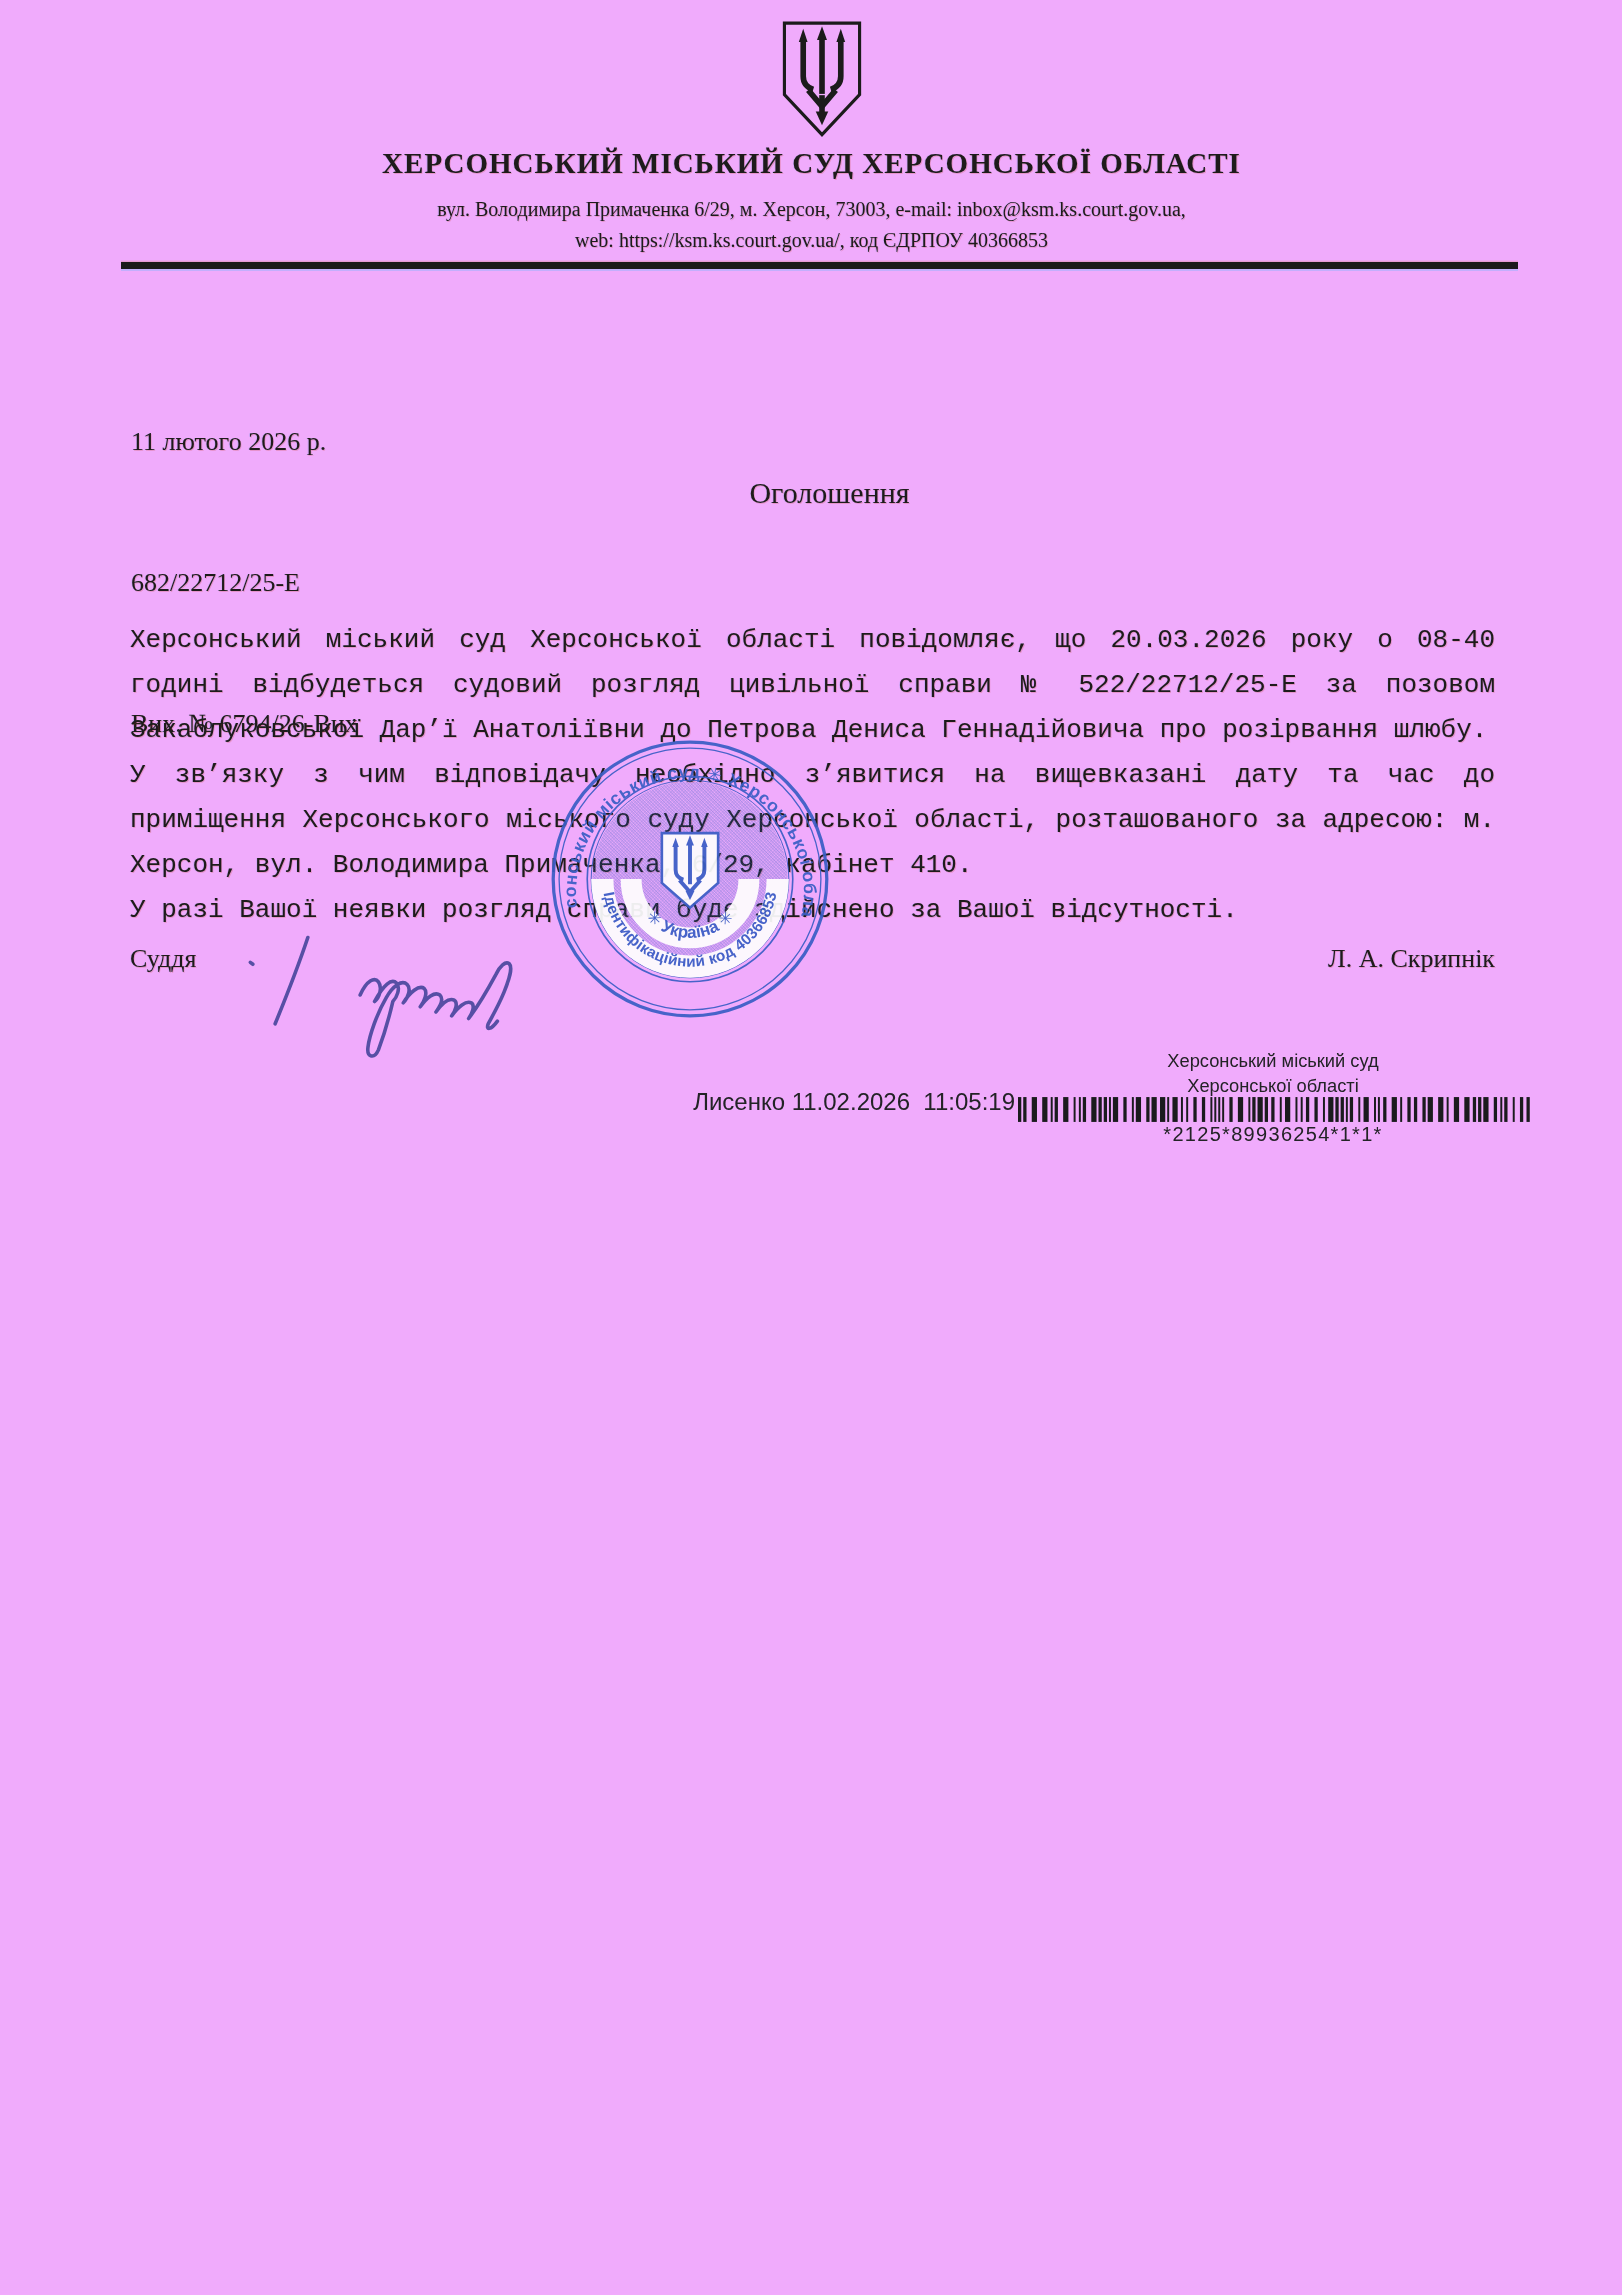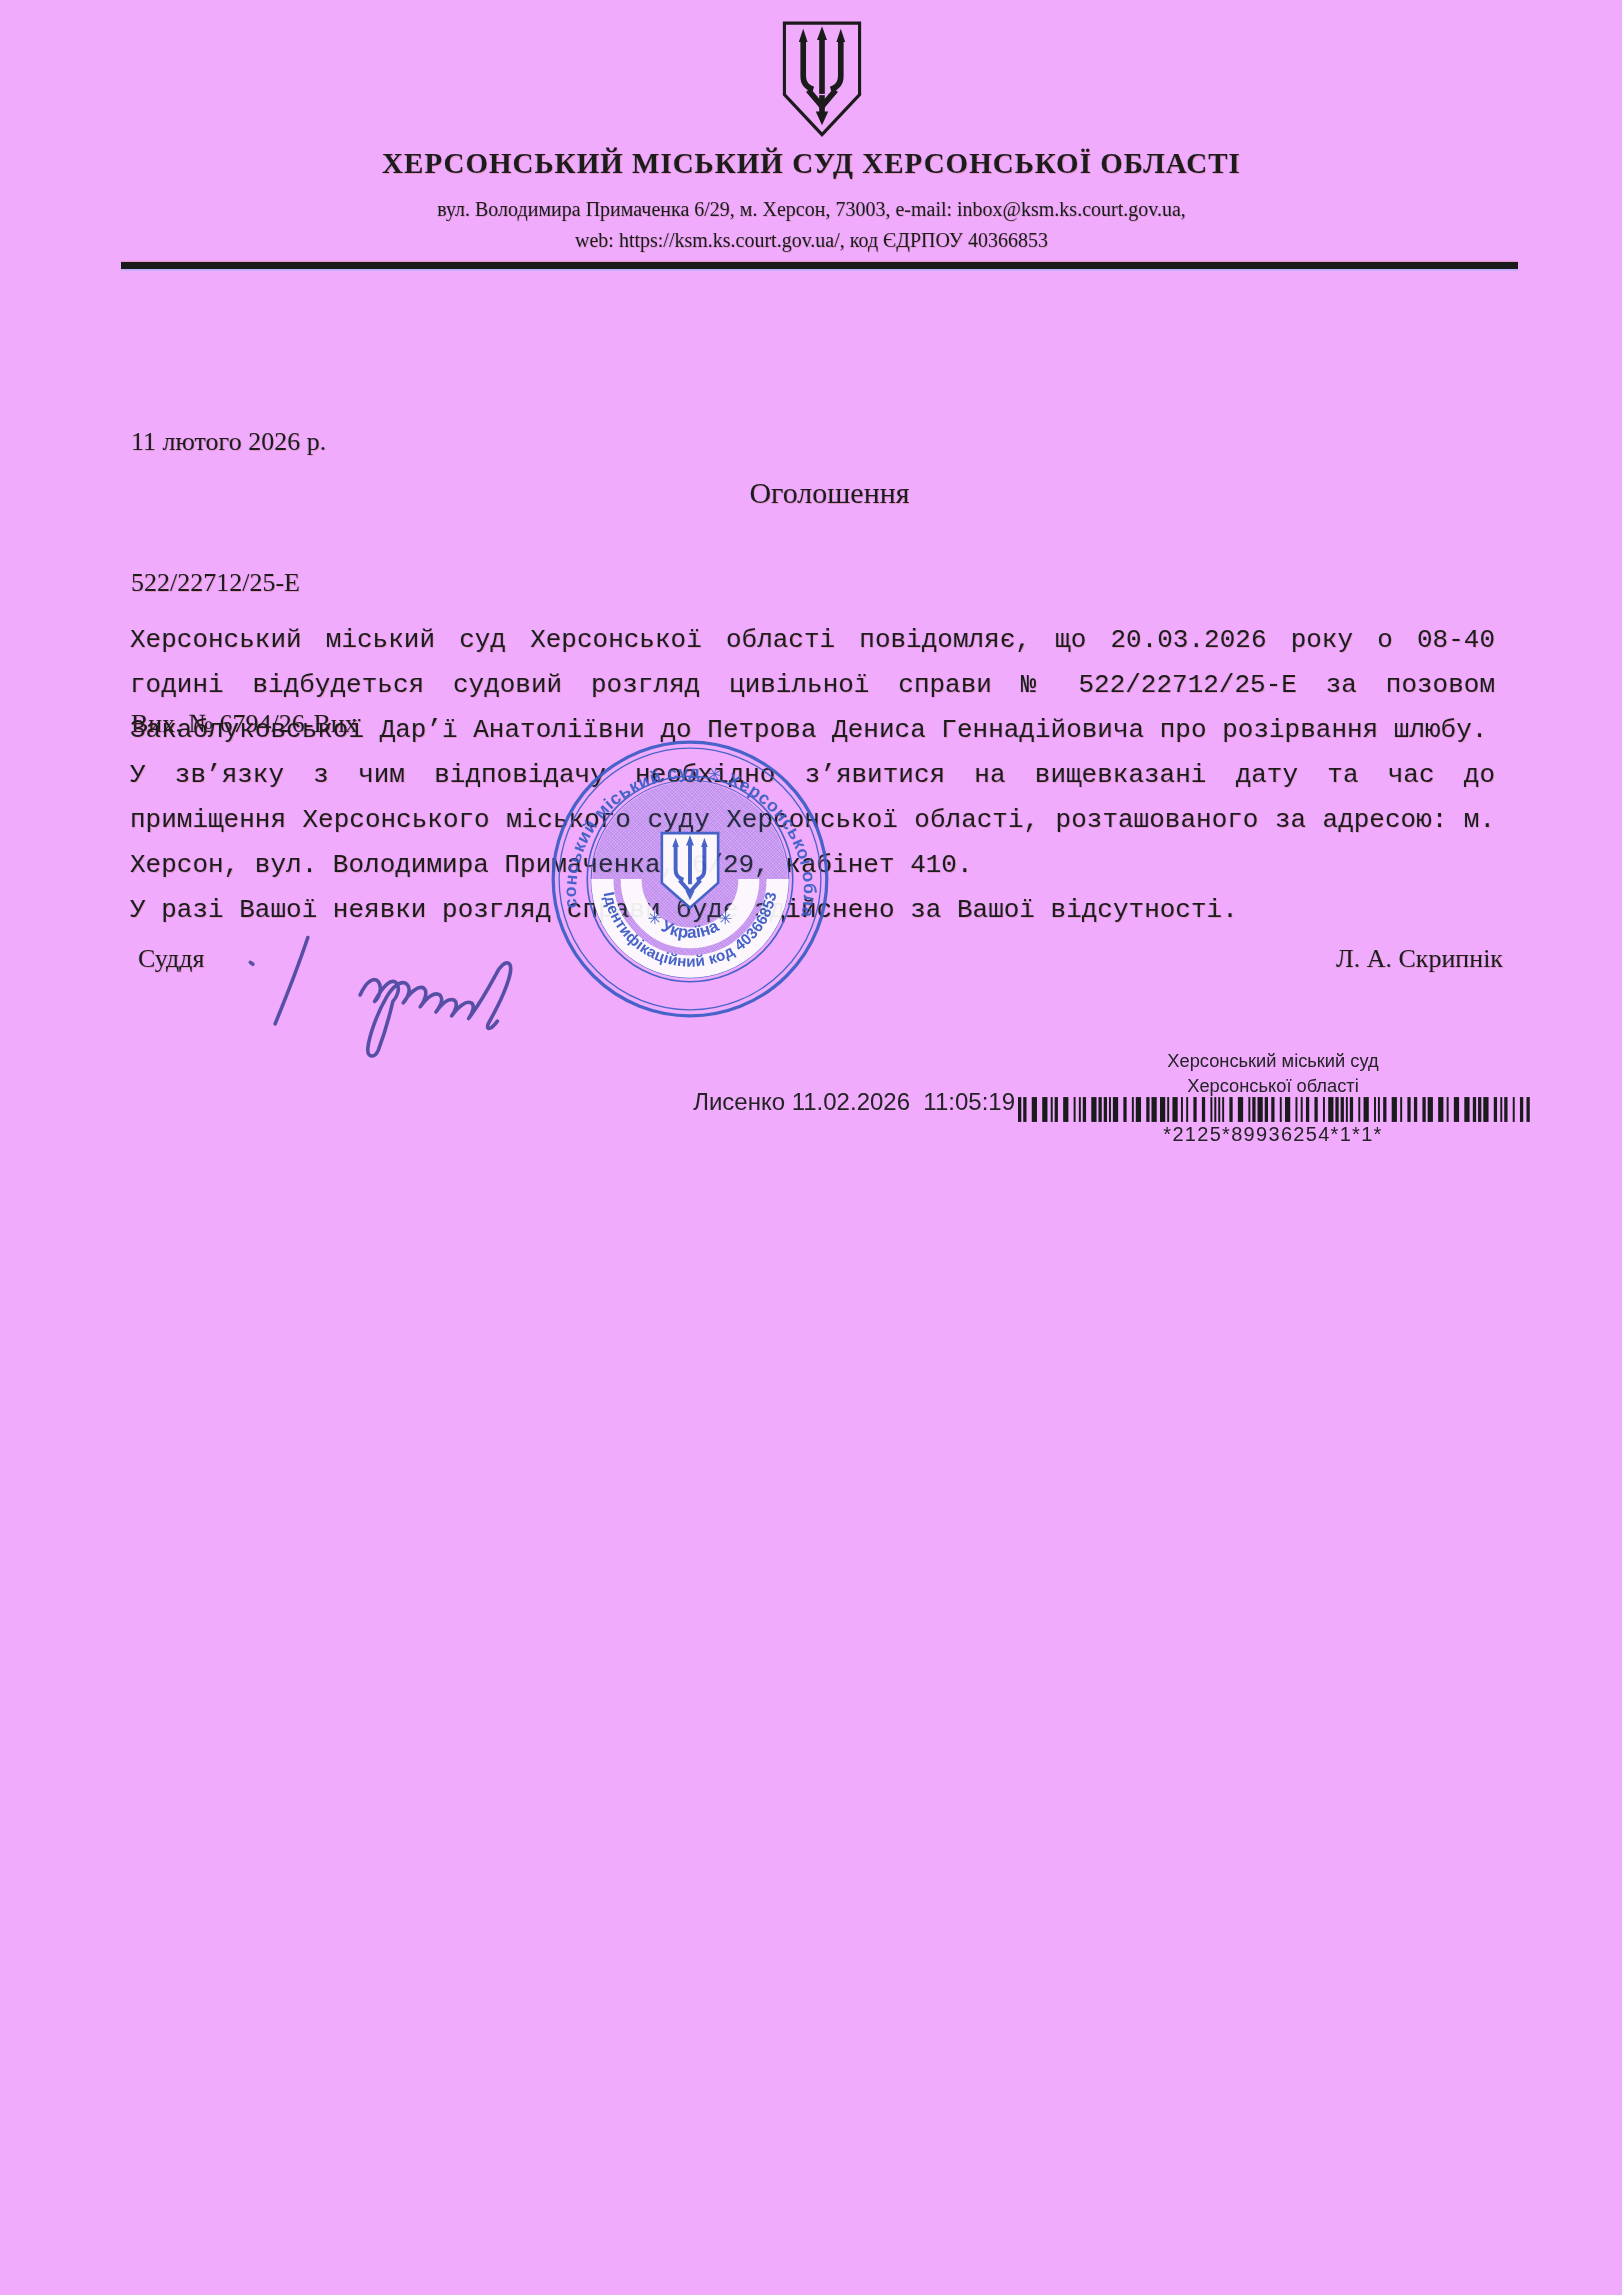--- a/index.html
+++ b/index.html
@@ -29,21 +29,21 @@
   }
   .meta{left:131px;top:324px;font-size:26px;line-height:47px;white-space:pre;}
   .doc-title{top:476px;font-size:30px;padding-left:36px;}
   .addressee{top:558px;font-size:26px;padding-left:26px;}
   .body-text{
     left:130px;top:618px;width:1365px;
     font-size:26px;line-height:45px;text-align:justify;font-family:Liberation Mono, monospace;
   }
   .body-text p{margin:0;}
   .judge-row{
-    left:138px;top:944px;width:1365px;
+    left:130px;top:944px;width:1365px;
     display:flex;justify-content:space-between;
     font-size:26px;
   }
   .footer-sans{font-family:"Liberation Sans","DejaVu Sans",sans-serif;color:#232326;}
   .footer-court{left:1047px;top:1048px;width:452px;text-align:center;font-size:18.3px;line-height:25px;}
   .operator-line{left:667px;top:1088px;width:348px;text-align:right;font-size:24px;white-space:pre;}
   .barcode-wrap{left:1018px;top:1097px;width:517px;height:25px;}
   .barcode-value{left:1047px;top:1123px;width:452px;text-align:center;font-size:20px;letter-spacing:1.3px;}
   .stamp{left:546px;top:735px;width:288px;height:288px;opacity:.93;}
   .signature{left:232px;top:915px;width:353px;height:177px;}
@@ -71,21 +71,21 @@
     </g>
   </svg>
 
   <div class="abs center court-name ink">ХЕРСОНСЬКИЙ МІСЬКИЙ СУД ХЕРСОНСЬКОЇ ОБЛАСТІ</div>
   <div class="abs center addr1 ink">вул. Володимира Примаченка  6/29, м. Херсон, 73003, e-mail: inbox@ksm.ks.court.gov.ua,</div>
   <div class="abs center addr2 ink">web: https://ksm.ks.court.gov.ua/, код ЄДРПОУ 40366853</div>
   <div class="abs rule"></div>
 
   <div class="abs meta ink">
     <div>11 лютого 2026 р.</div>
-    <div>522/22712/25-Е</div>
+    <div>682/22712/25-Е</div>
     <div>Вих. № 6794/26-Вих</div>
   </div>
 
   <div class="abs center doc-title ink">Оголошення</div>
 
   <div class="abs body-text ink">
     <p>Херсонський міський суд Херсонської області повідомляє, що 20.03.2026 року о 08-40 годині відбудеться судовий розгляд цивільної справи № 522/22712/25-Е за позовом Закаблуковської Дар’ї Анатоліївни  до  Петрова Дениса Геннадійовича про розірвання шлюбу.</p>
     <p>У зв’язку з чим відповідачу необхідно з’явитися на вищевказані дату та час до приміщення Херсонського міського суду Херсонської області, розташованого за адресою: м. Херсон, вул. Володимира Примаченка, 6/29, кабінет 410.</p>
     <p>У разі Вашої неявки розгляд справи буде здійснено за Вашої відсутності.</p>
   </div>

